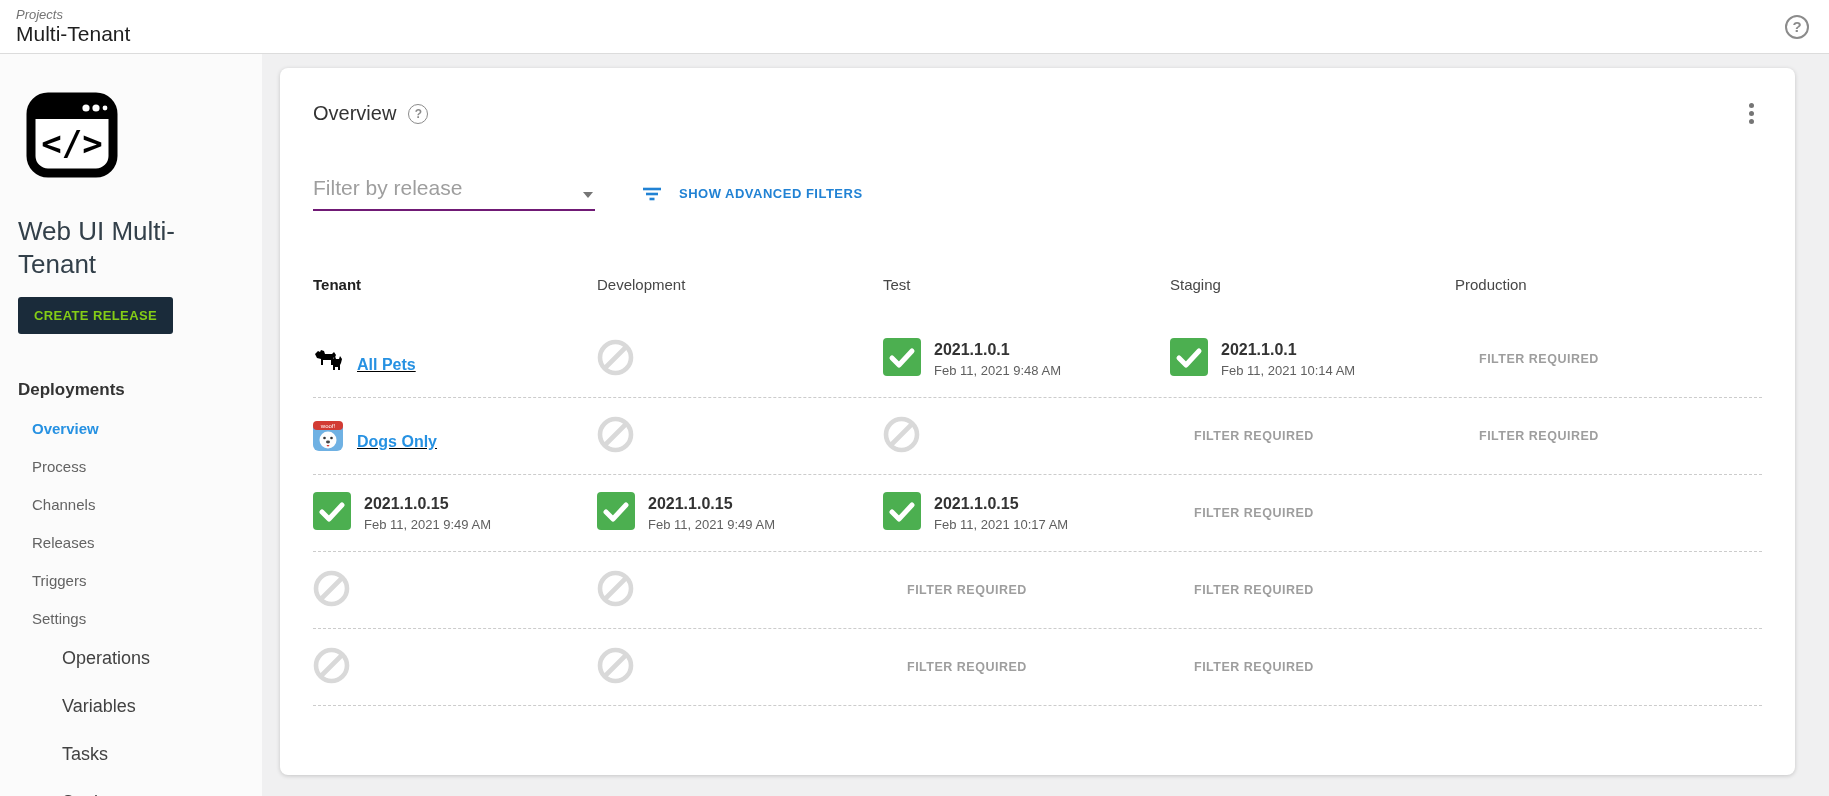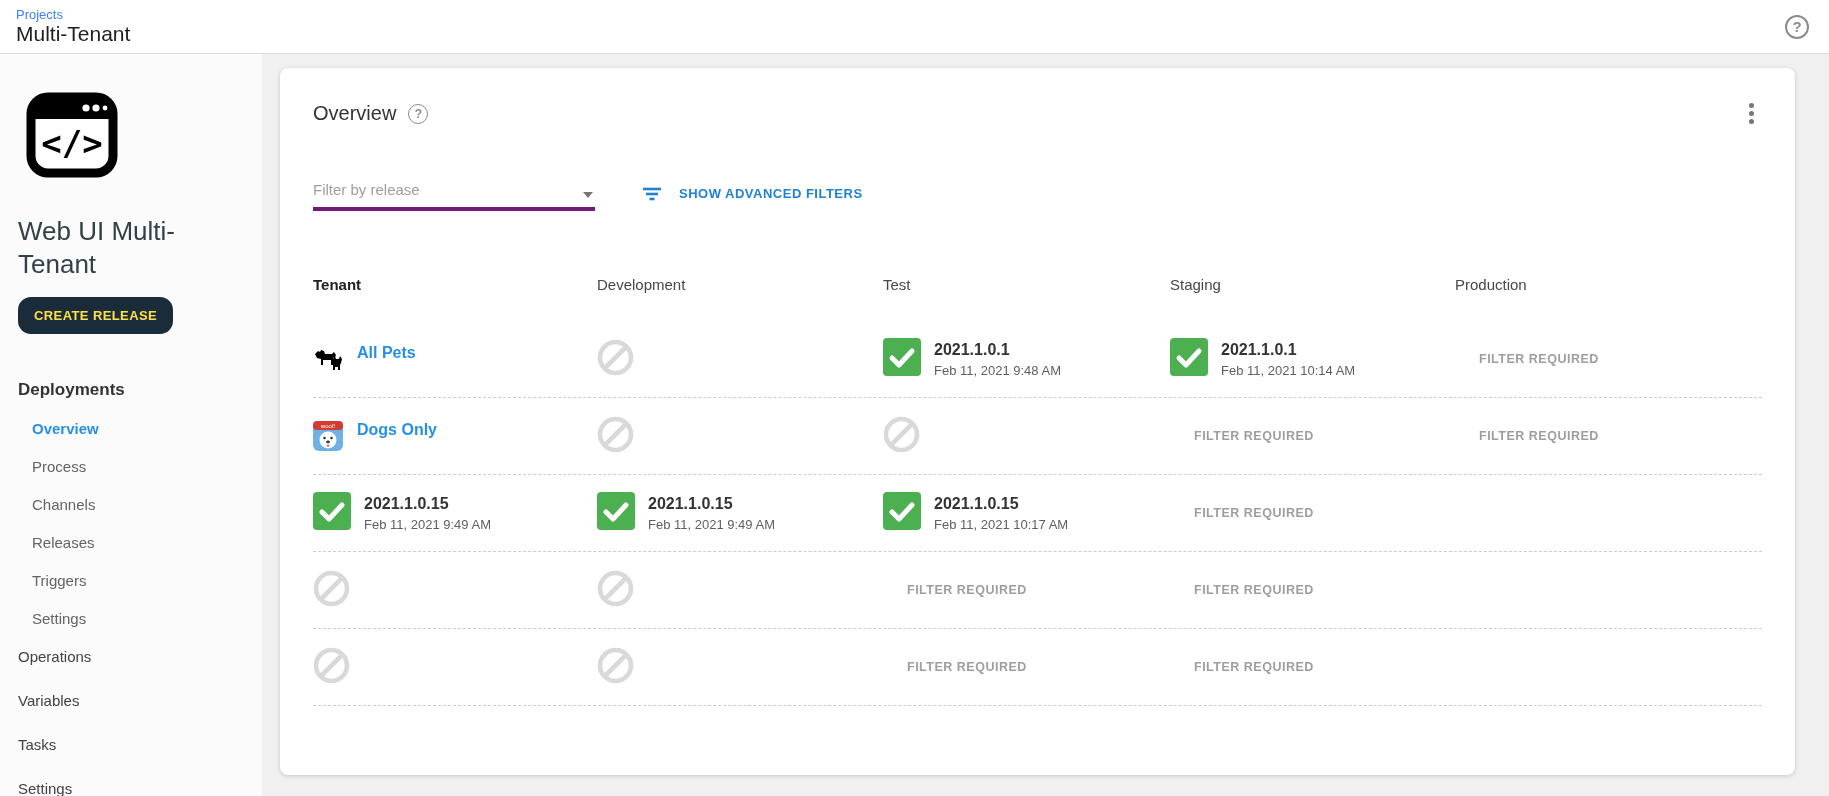--- a/index.html
+++ b/index.html
@@ -3,77 +3,77 @@
 <meta charset="utf-8">
 <style>
   * { margin:0; padding:0; box-sizing:border-box; }
   html,body { width:1829px; height:796px; overflow:hidden;
     font-family:"Liberation Sans", sans-serif; background:#f0f0f1; }
 
   
   .topbar { height:54px; background:#ffffff; border-bottom:1px solid #dcdcdc;
     display:flex; align-items:center; justify-content:space-between; padding:0 20px 0 16px; }
   .tb-left { display:flex; flex-direction:column; justify-content:center; }
-  .breadcrumb { font-size:13px; color:#3b82f6; line-height:15px; }
+  .breadcrumb { font-size:13px; color:#737373; line-height:15px;font-style:italic; }
   .page-title { font-size:21px; color:#1f1f1f; line-height:24px; }
   .help-btn { width:24px; height:24px; border-radius:50%; border:2px solid #8b8b8b;
     color:#8b8b8b; font-size:15px; font-weight:bold; display:flex; align-items:center;
     justify-content:center; cursor:pointer; background:#fff; }
 
   
   .layout { display:flex; height:742px; }
   .sidebar { width:262px; background:#fbfbfb; padding:29px 10px 0 18px; flex:none; }
   .main { flex:1; position:relative; }
 
   
   .logo { width:100px; height:102px; margin-left:4px; }
   .project-name { margin-top:26px; font-size:26px; line-height:33px; color:#33404a; width:210px; }
-  .create-release { margin-top:16px; background:#1a2b3a; color:#fde047; border:none;
-    border-radius:13px; font-size:13px; font-weight:bold; letter-spacing:.4px;
+  .create-release { margin-top:16px; background:#1a2b3a; color:#84cc16; border:none;
+    border-radius:3px; font-size:13px; font-weight:bold; letter-spacing:.4px;
     padding:11px 16px; cursor:pointer; font-family:"Liberation Sans",sans-serif; }
   .nav { margin-top:46px; }
   .nav-item { cursor:pointer; }
   .nav-item.group { font-size:17px; font-weight:bold; color:#333333; margin-bottom:20px; }
   .nav-item.sub { font-size:15px; color:#636363; margin:0 0 21px 14px; }
   .nav-item.sub.active { color:#2691e2; font-weight:bold; }
-  .nav-item.top { font-size:15px; color:#424242; margin-bottom:27px; }
+  .nav-item.top { font-size:18px; color:#424242; margin-bottom:27px;margin-left:44px; }
 
   
   .card { position:absolute; left:18px; top:14px; width:1515px; height:707px;
     background:#ffffff; border-radius:8px; box-shadow:0 1px 4px rgba(0,0,0,.18);
     padding:0 33px; }
   .card-header { margin-top:0; padding-top:33px; display:flex; align-items:center; }
   .card-title { font-size:20px; color:#333333; }
   .title-help { width:20px; height:20px; border-radius:50%; border:1.6px solid #8b8b8b;
     color:#8b8b8b; font-size:12px; font-weight:bold; display:inline-flex; align-items:center;
     justify-content:center; margin-left:12px; cursor:pointer; }
   .kebab { margin-left:auto; width:22px; display:flex; flex-direction:column; align-items:center;
     gap:3px; cursor:pointer; padding:2px; }
   .kebab i { width:5px; height:5px; border-radius:50%; background:#757575; }
 
   .filter-row { margin-top:49px; display:flex; align-items:flex-end; height:36px; }
   .filter-select { position:relative; width:282px; }
-  .filter-select input { width:100%; border:none; border-bottom:4px solid #701a75;
-    font-size:15px; padding:8px 24px 9px 0; outline:none; color:#333;
+  .filter-select input { width:100%; border:none; border-bottom:2px solid #701a75;
+    font-size:21px; padding:8px 24px 9px 0; outline:none; color:#333;
     font-family:"Liberation Sans",sans-serif; background:transparent; }
   .filter-select input::placeholder { color:#9e9e9e; }
   .caret { position:absolute; right:2px; bottom:13px; width:0; height:0;
     border-left:5px solid transparent; border-right:5px solid transparent;
     border-top:6px solid #757575; }
   .adv-filters { margin-left:48px; display:flex; align-items:center; gap:18px;
     color:#2182d4; font-size:13px; font-weight:bold; letter-spacing:.5px;
     cursor:pointer; padding-bottom:10px; }
 
   .grid { display:grid; grid-template-columns:284px 286px 287px 285px 1fr; align-items:center; }
   .thead { margin-top:63px; height:20px; }
   .thead .col { font-size:15px; color:#474747; }
   .thead .col.first { font-weight:bold; color:#212121; }
   .rows { margin-top:27px; }
   .row { height:77px; border-bottom:1px dashed #cccccc; }
-  .tenant-cell { display:flex; align-items:flex-start; gap:14px; }
+  .tenant-cell { display:flex; align-items:flex-end; gap:14px;text-decoration:underline; }
   .tenant-avatar { width:30px; height:30px; flex:none; display:flex; }
   .tenant-link { color:#2691e2; font-size:16px; font-weight:bold; text-decoration:none; cursor:pointer; }
   .cell { display:flex; align-items:center; gap:13px; }
   .version { font-size:16px; font-weight:bold; color:#333333; line-height:20px; }
   .deploy-date { font-size:13px; color:#5f5f5f; line-height:17px; margin-top:2px; }
   .filter-required { font-size:12.5px; font-weight:bold; letter-spacing:.5px; color:#9e9e9e;padding-left:24px; }
 </style>
 </head>
 <body>
 

